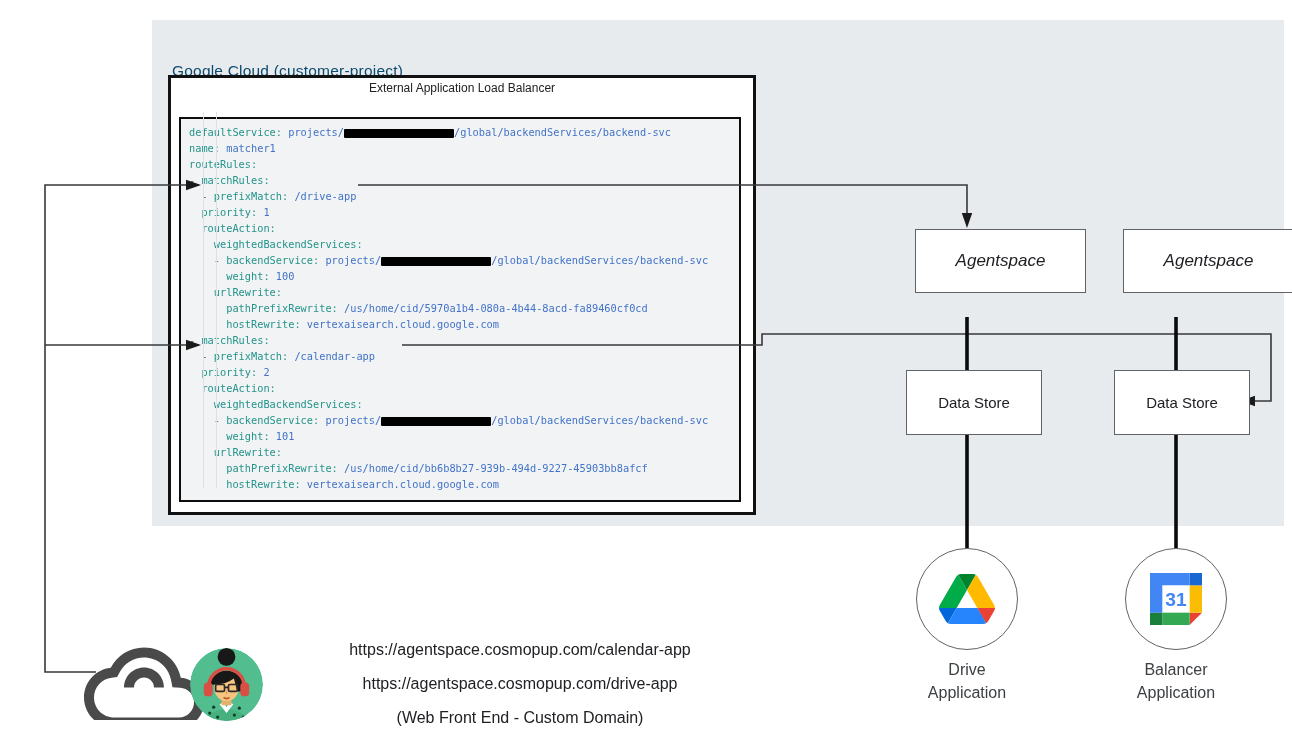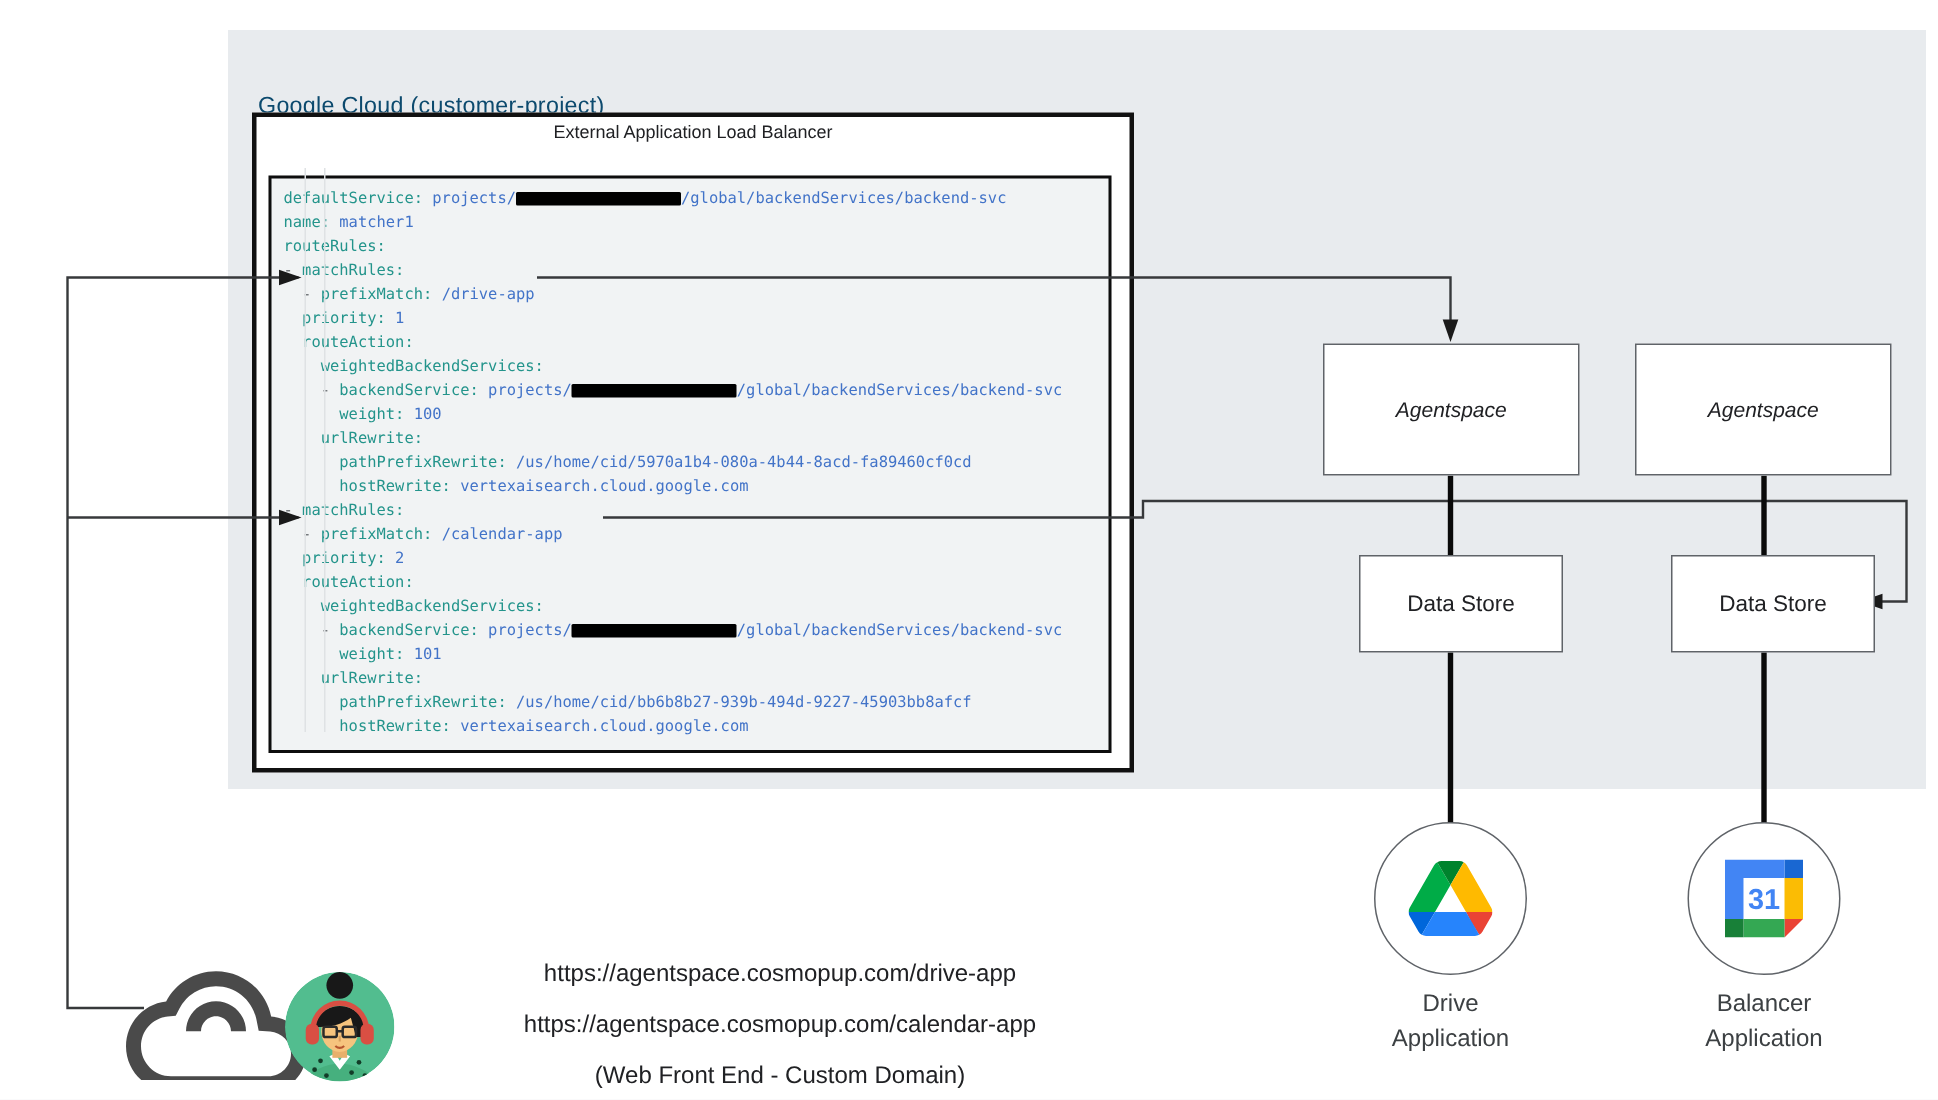--- a/index.html
+++ b/index.html
@@ -24,21 +24,21 @@
   }
   .code .ln{height:16px;}
   .code .k{color:#23948b;}
   .code .v{color:#4273c8;}
   .code .p{color:#5f6368;}
   .redact{display:inline-block;width:110px;height:9px;background:#000;vertical-align:middle;border-radius:1px;}
   .guide{position:absolute;width:1px;background:#dfe2e4;top:112px;height:376px;}
   
   .node{background:#ffffff;border:1.5px solid #5f6368;box-sizing:border-box;
         display:flex;align-items:center;justify-content:center;}
-  .agentspace{width:171px;height:88px;font-style:italic;font-size:14px;color:#202124;}
+  .agentspace{width:171px;height:64px;font-style:italic;font-size:17px;color:#202124;margin-left:33px;}
   .datastore{width:136px;height:65px;font-size:15px;color:#202124;}
   .app-circle{width:102px;height:102px;border-radius:50%;background:#fff;
         border:1.5px solid #5f6368;box-sizing:border-box;
         display:flex;align-items:center;justify-content:center;}
   .app-label{width:140px;text-align:center;font-size:16px;line-height:23px;color:#3c4043;}
   
   .fe-text{left:340px;top:633px;width:360px;text-align:center;font-size:16px;line-height:34px;color:#202124;}
   
   .avatar{left:190px;top:648px;width:73px;height:73px;border-radius:50%;overflow:hidden;}
   svg{display:block;}
@@ -150,16 +150,16 @@
       <rect x="26" y="37" width="9" height="7" rx="1.5"></rect>
       <rect x="39" y="37" width="9" height="7" rx="1.5"></rect>
       <path d="M35 40 L39 40"></path>
     </g>
     <path d="M37 43 v4" stroke="#d9a05e" stroke-width="1.4" fill="none"></path>
     <path d="M34 50 q3 2.6 6 0" stroke="#b5552e" stroke-width="1.5" fill="none"></path>
   </svg>
 </div>
 
 <div class="abs fe-text">
+  <div>https://agentspace.cosmopup.com/calendar-app</div>
   <div>https://agentspace.cosmopup.com/drive-app</div>
-  <div>https://agentspace.cosmopup.com/calendar-app</div>
   <div>(Web Front End - Custom Domain)</div>
 </div>
 
 </body></html>

